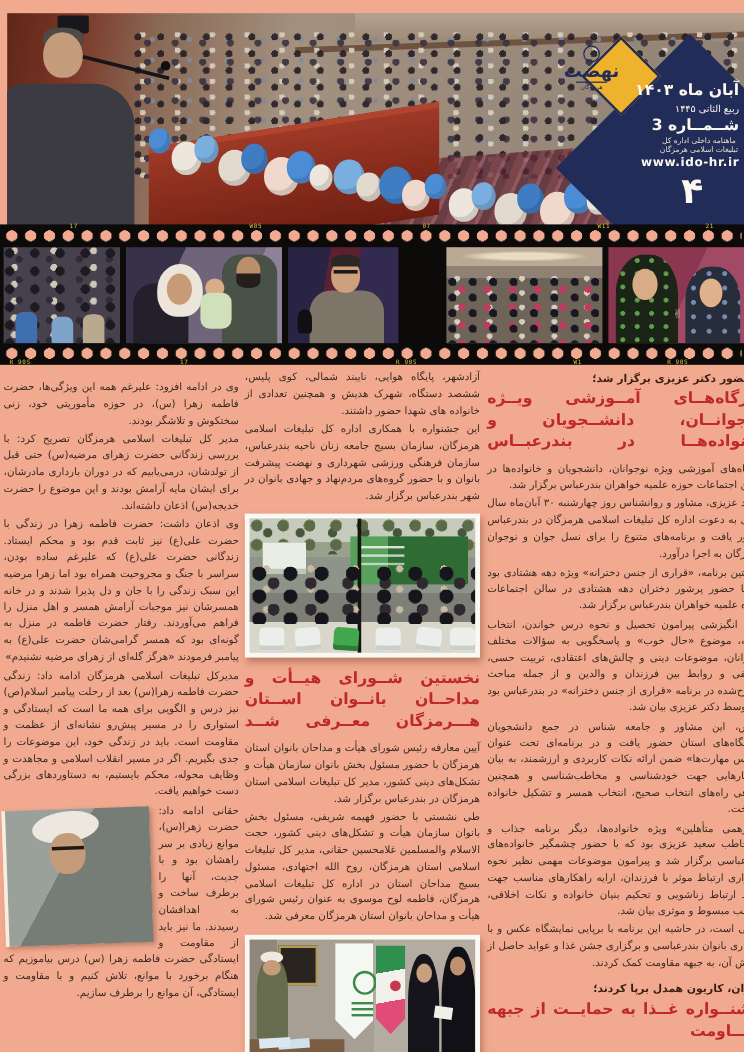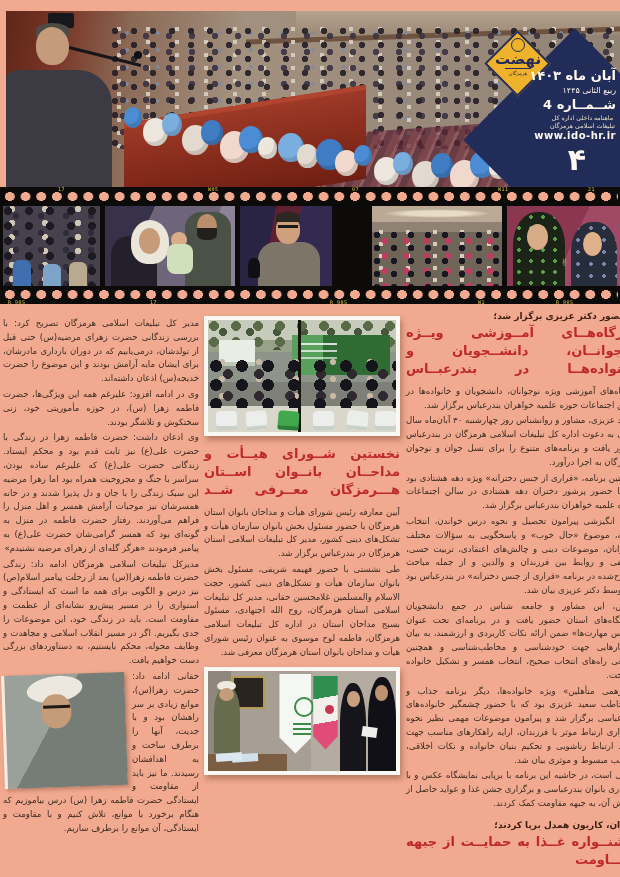--- a/index.html
+++ b/index.html
@@ -78,21 +78,21 @@
       background-image:radial-gradient(circle 2px at 6px 5px,#5f9e4a 97%,transparent);background-size:12px 11px;}
   .f5-f1{position:absolute;left:20px;top:18px;width:21px;height:26px;background:#d8ac87;border-radius:50%;}
   .f5-g2{position:absolute;left:64px;top:16px;width:46px;height:64px;background:#272d3a;border-radius:45% 45% 0 0;
       background-image:radial-gradient(circle 2px at 7px 6px,#7a89b0 97%,transparent);background-size:13px 12px;}
   .f5-f2{position:absolute;left:76px;top:26px;width:19px;height:24px;background:#dfb28c;border-radius:50%;}
   .f5-v{position:absolute;left:52px;top:52px;width:10px;height:12px;color:#d8ac87;font-size:10px;line-height:10px;}
   
   .mast-diamond{position:absolute;left:496px;top:61px;width:158px;height:158px;background:#222c58;transform:rotate(45deg);}
   .logo-diamond{position:absolute;left:494px;top:40px;width:47px;height:47px;background:#eeb22d;transform:rotate(45deg);
       box-shadow:0 0 0 2px #222c58 inset;}
-  .logo-inner{position:absolute;left:487px;top:36px;width:62px;height:56px;text-align:center;color:#222c58;}
+  .logo-inner{position:absolute;left:462px;top:36px;width:62px;height:56px;text-align:center;color:#222c58;}
   .logo-seal{width:12px;height:12px;border:1.5px solid #222c58;border-radius:50%;margin:2px auto 0;}
   .logo-word{font-size:15px;font-weight:bold;line-height:15px;}
   .logo-rule{width:26px;height:1px;background:#222c58;margin:1px auto;}
   .logo-sub{font-size:5px;}
   .mast-text{position:absolute;left:0;top:0;width:620px;height:190px;pointer-events:none;}
   .mt{position:absolute;right:4px;text-align:left;color:#fdf8ef;white-space:nowrap;}
   .mt-shamsi{top:68px;font-size:13px;font-weight:bold;margin-left:27px;}
   .mt-hijri{top:86px;font-size:8px;letter-spacing:1px;}
   .mt-issue{top:97px;font-size:13px;font-weight:bold;}
   .mt-pub{top:114px;font-size:6.3px;line-height:7.5px;color:#e9dfc9;text-align:center;right:5px;}
@@ -208,21 +208,21 @@
   <div class="logo-diamond"></div>
   <div class="logo-inner">
     <div class="logo-seal"></div>
     <div class="logo-word">نهضت</div>
     <div class="logo-rule"></div>
     <div class="logo-sub">هرمزگان</div>
   </div>
   <div class="mast-text">
     <div class="mt mt-shamsi">آبان ماه ۱۴۰۳</div>
     <div class="mt mt-hijri">ربیع الثانی ۱۴۴۵</div>
-    <div class="mt mt-issue">شــمــاره 4</div>
+    <div class="mt mt-issue">شــمــاره 3</div>
     <div class="mt mt-pub" style="white-space:pre-line;">ماهنامه داخلی اداره کل
 تبلیغات اسلامی هرمزگان</div>
     <div class="mt mt-web" style="direction:ltr;">www.ido-hr.ir</div>
     <div class="mt mt-num">۴</div>
   </div>
 
   <div class="filmstrip">
     <div class="sprockets top"></div>
     <div class="sprockets bottom"></div>
     <span class="film-mark" style="left:58px;top:-1px;">17</span>
@@ -295,20 +295,22 @@
       <h2 class="headline">جشنــواره غــذا به حمایــت از جبهه مقــاومت</h2>
       <div class="bodytext">
         <p>جمعی از بانوان بندرعباسی، جشنواره غذا تحت عنوان «کاریون همدل» به حمایت از جبهه مقاومت در بندرعباس برپا کردند.</p>
 
       </div>
     </article>
   </div>
 
   <div class="col col-mid">
     <div class="bodytext">
+      <p>آزادشهر، پایگاه هوایی، نایبند شمالی، کوی پلیس، ششصد دستگاه، شهرک هدیش و همچنین تعدادی از خانواده های شهدا حضور داشتند.</p>
+      <p>این جشنواره با همکاری اداره کل تبلیغات اسلامی هرمزگان، سازمان بسیج جامعه زنان ناحیه بندرعباس، سازمان فرهنگی ورزشی شهرداری و نهضت پیشرفت بانوان و با حضور گروه‌های مردم‌نهاد و جهادی بانوان در شهر بندرعباس برگزار شد.</p>
     </div>
     <div class="photo-frame">
       <div class="ph ph1">
         <div class="ph1-trees"></div>
         <div class="ph1-banner">
             <i></i>
           </div>
         <div class="ph1-sign"></div>
         <div class="ph1-pole"></div>
         <div class="ph1-crowd"></div>
@@ -345,22 +347,22 @@
         <div class="ph2-wf1"></div>
         <div class="ph2-wf2"></div>
         <div class="ph2-sheet"></div>
       </div>
     </div>
   </div>
 
   <div class="col col-left clearfix">
     <article>
       <div class="bodytext">
+        <p>وی در ادامه افزود: علیرغم همه این ویژگی‌ها، حضرت فاطمه زهرا (س)، در حوزه مأموریتی خود، زنی سختکوش و تلاشگر بودند.</p>
         <p>مدیر کل تبلیغات اسلامی هرمزگان تصریح کرد: با بررسی زندگانی حضرت زهرای مرضیه(س) حتی قبل از تولدشان، درمی‌یابیم که در دوران بارداری مادرشان، برای ایشان مایه آرامش بودند و این موضوع را حضرت خدیجه(س) اذعان داشته‌اند.</p>
-        <p>وی در ادامه افزود: علیرغم همه این ویژگی‌ها، حضرت فاطمه زهرا (س)، در حوزه مأموریتی خود، زنی سختکوش و تلاشگر بودند.</p>
         <p>وی اذعان داشت: حضرت فاطمه زهرا در زندگی با حضرت علی(ع) نیز ثابت قدم بود و محکم ایستاد. زندگانی حضرت علی(ع) که علیرغم ساده بودن، سراسر با جنگ و مجروحیت همراه بود اما زهرا مرضیه این سبک زندگی را با جان و دل پذیرا شدند و در خانه همسرشان نیز موجبات آرامش همسر و اهل منزل را فراهم می‌آوردند. رفتار حضرت فاطمه در منزل به گونه‌ای بود که همسر گرامی‌شان حضرت علی(ع) به پیامبر فرمودند «هرگز گله‌ای از زهرای مرضیه نشنیدم»</p>
         <p>مدیرکل تبلیغات اسلامی هرمزگان ادامه داد: زندگی حضرت فاطمه زهرا(س) بعد از رحلت پیامبر اسلام(ص) نیز درس و الگویی برای همه ما است که ایستادگی و استواری را در مسیر پیش‌رو نشانه‌ای از عظمت و مقاومت است. باید در زندگی خود، این موضوعات را جدی بگیریم. اگر در مسیر انقلاب اسلامی و مجاهدت و وظایف محوله، محکم بایستیم، به دستاوردهای بزرگی دست خواهیم یافت.</p>
         <div class="portrait">
           <div class="po-turban"></div>
           <div class="po-face"></div>
           <div class="po-glass"></div>
 
         </div>
         <p>حقانی ادامه داد: حضرت زهرا(س)، موانع زیادی بر سر راهشان بود و با جدیت، آنها را برطرف ساخت و به اهدافشان رسیدند. ما نیز باید از مقاومت و ایستادگی حضرت فاطمه زهرا (س) درس بیاموزیم که هنگام برخورد با موانع، تلاش کنیم و با مقاومت و ایستادگی، آن موانع را برطرف سازیم.</p>
       </div>

